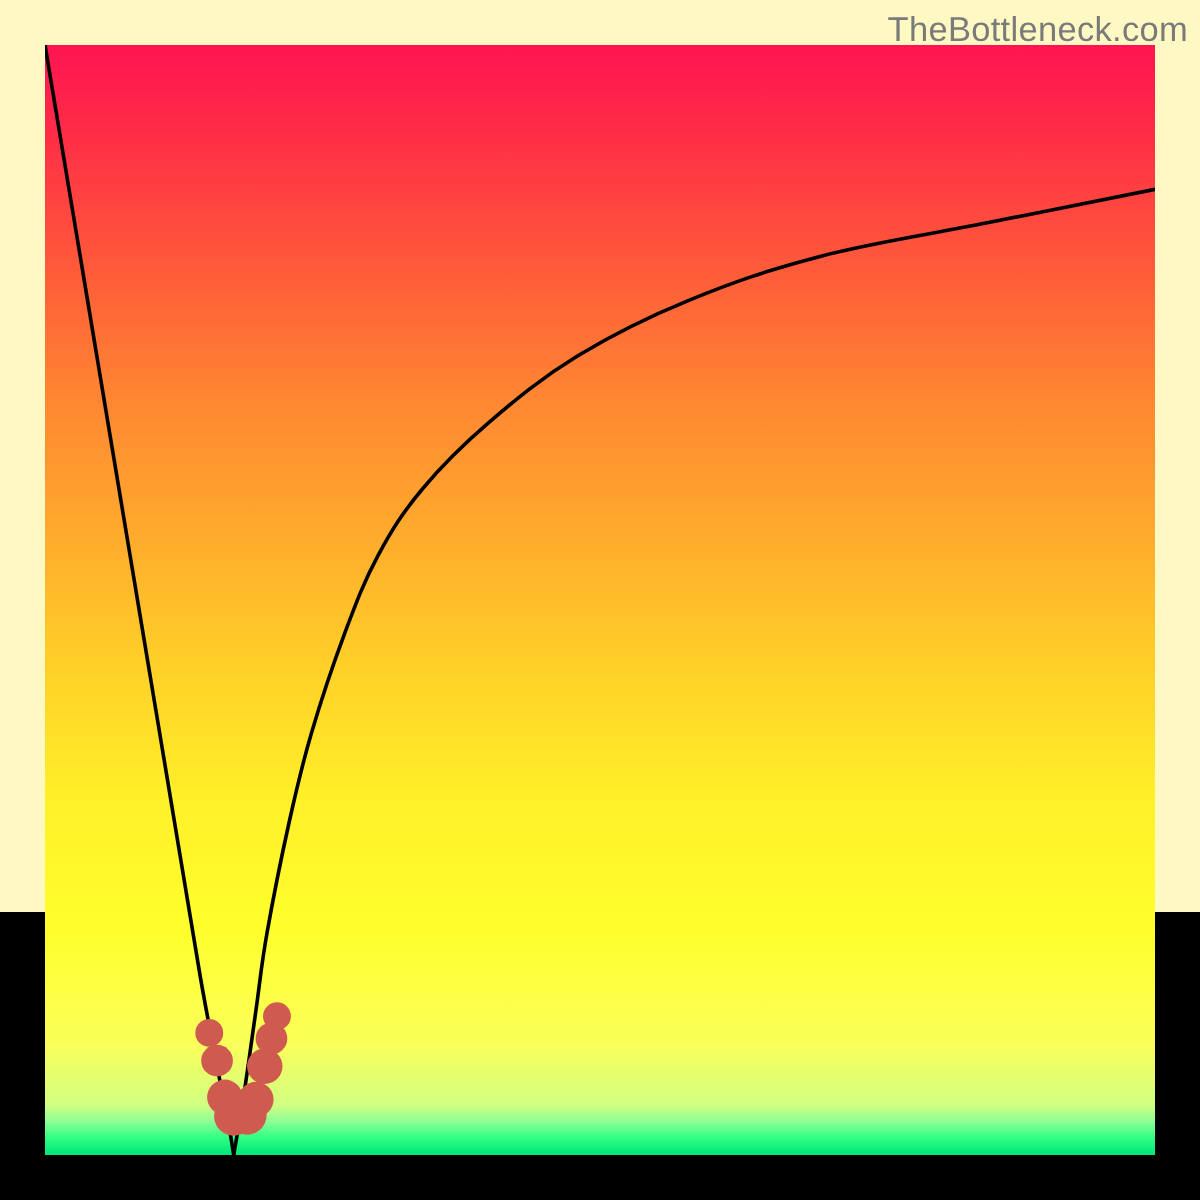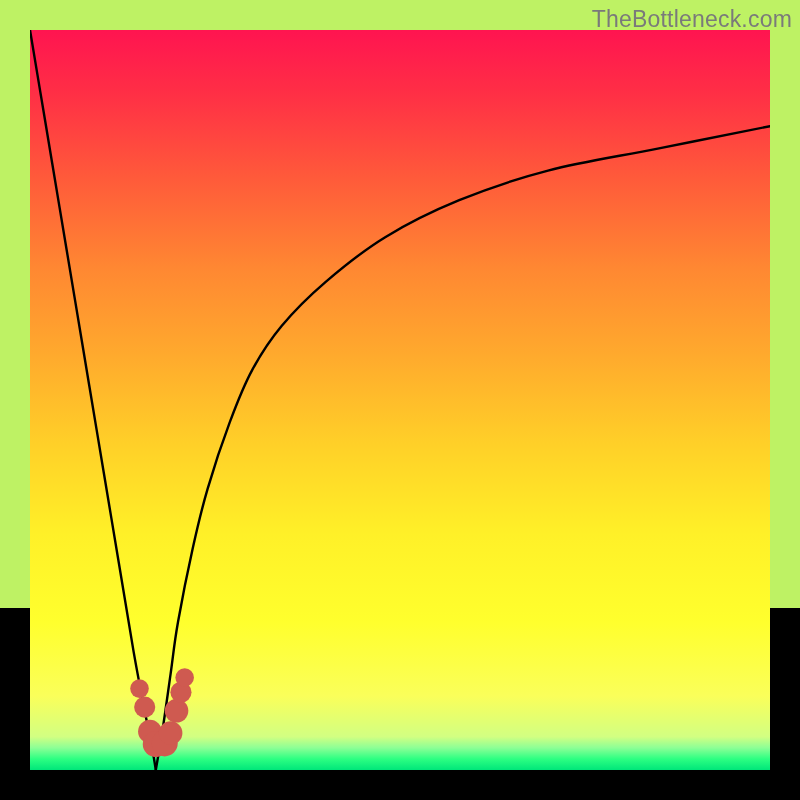--- a/index.html
+++ b/index.html
@@ -10,21 +10,21 @@
     overflow: hidden;
     background: #000;
     font-family: Arial, Helvetica, sans-serif;
   }
   .frame {
     position: absolute;
     top: 0;
     left: 0;
     width: 800px;
     height: 608px;
-    background: #bef264;
+    background: #fef9c3;
   }
   .plot-area {
     position: absolute;
     top: 30px;
     left: 30px;
     width: 740px;
     height: 740px;
     overflow: hidden;
   }
   .gradient {

